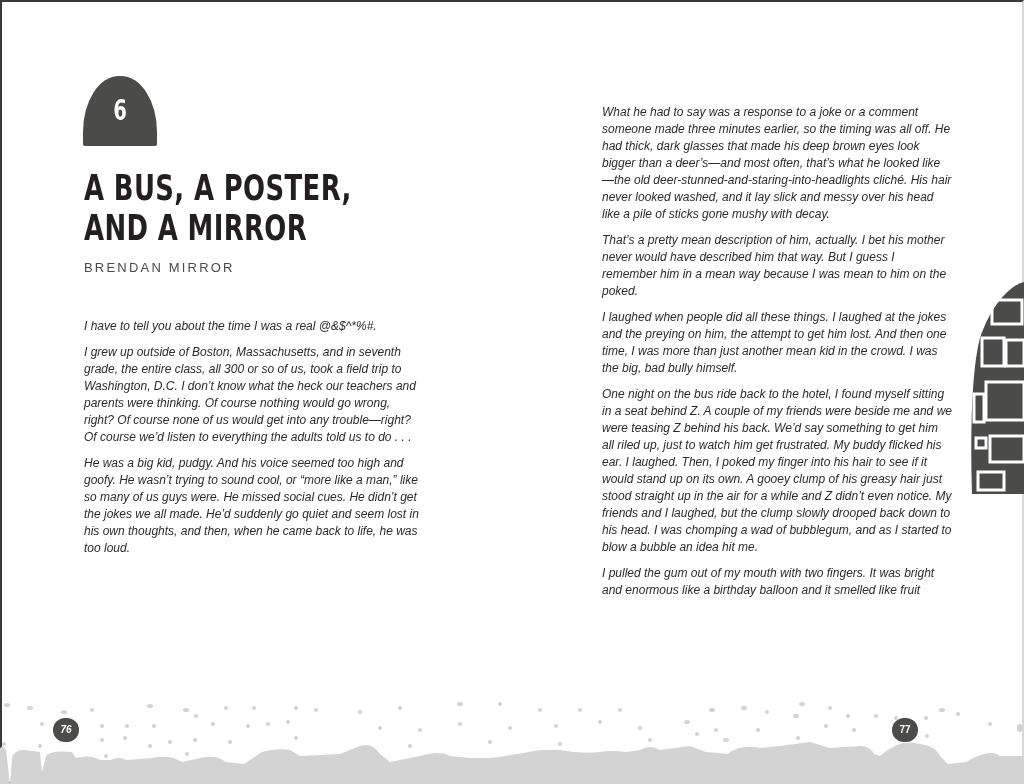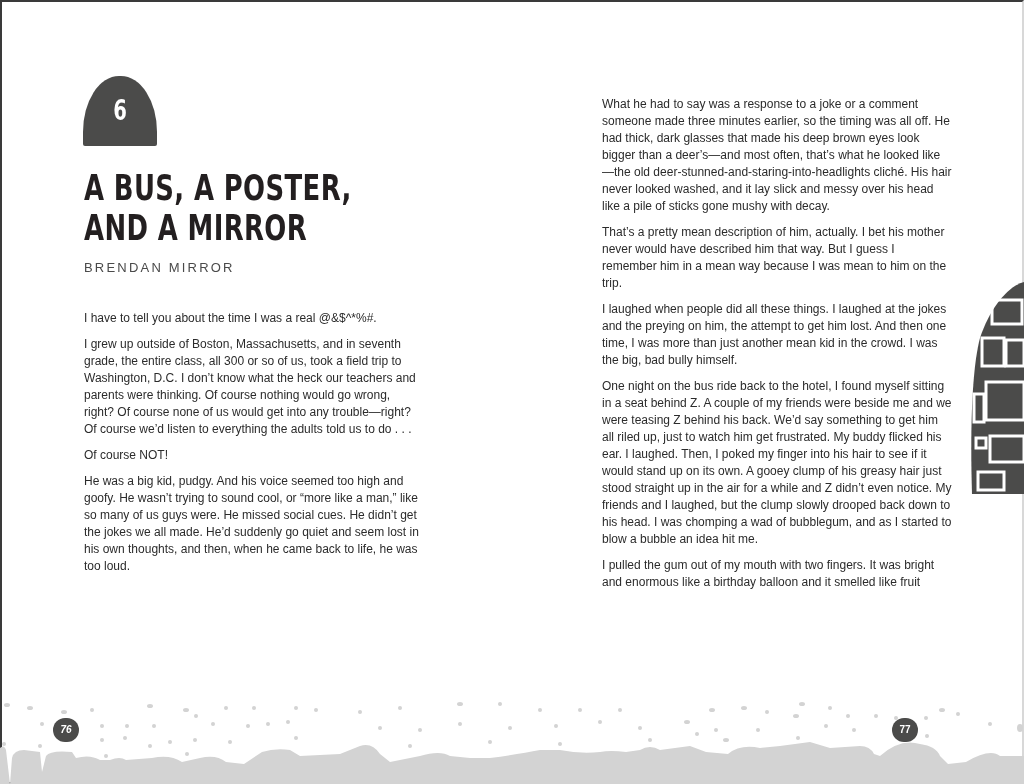--- a/index.html
+++ b/index.html
@@ -35,21 +35,21 @@
     font-size:36px; line-height:40px; color:#231f20;
     transform:scaleX(0.72); transform-origin:left top; white-space:nowrap;
     letter-spacing:0.5px;
   }
   .author {
     position:absolute; left:84px; top:260px;
     font-size:13px; letter-spacing:2.2px; color:#4a4a4a;
   }
 
   .body-text { position:absolute; font-size:12px; line-height:17px; color:#2b2b2b; }
-  .body-text p { margin:0 0 9px 0; }
+  .body-text p { margin:8px 0 9px 0;font-style:italic; }
   .left .body-text { left:84px; top:310px; width:336px; }
   .right .body-text { left:90px; top:96px; width:350px; }
 
   .side-deco {
     position:absolute; right:0; top:278px; width:56px; height:216px;
   }
 
   .footer-band { position:absolute; left:0; bottom:0; width:1024px; height:100px; }
   .page-number {
     position:absolute; width:26px; height:24px; border-radius:13px;
@@ -70,29 +70,28 @@
   </div>
   <div class="chapter-title">
     <div>A BUS, A POSTER,</div>
     <div>AND A MIRROR</div>
   </div>
   <div class="author">BRENDAN MIRROR</div>
 
   <div class="body-text">
     <p>I have to tell you about the time I was a real @&amp;$^*%#.</p>
     <p>I grew up outside of Boston, Massachusetts, and in seventh grade, the entire class, all 300 or so of us, took a field trip to Washington, D.C. I don’t know what the heck our teachers and parents were thinking. Of course nothing would go wrong, right? Of course none of us would get into any trouble—right? Of course we’d listen to everything the adults told us to do . . .</p>
-    <p>Of course NOT!</p>
     <p>He was a big kid, pudgy. And his voice seemed too high and goofy. He wasn’t trying to sound cool, or “more like a man,” like so many of us guys were. He missed social cues. He didn’t get the jokes we all made. He’d suddenly go quiet and seem lost in his own thoughts, and then, when he came back to life, he was too loud.</p>
   </div>
 </div>
 
 <div class="page right">
   <div class="body-text">
     <p>What he had to say was a response to a joke or a comment someone made three minutes earlier, so the timing was all off. He had thick, dark glasses that made his deep brown eyes look bigger than a deer’s—and most often, that’s what he looked like—the old deer-stunned-and-staring-into-headlights cliché. His hair never looked washed, and it lay slick and messy over his head like a pile of sticks gone mushy with decay.</p>
-    <p>That’s a pretty mean description of him, actually. I bet his mother never would have described him that way. But I guess I remember him in a mean way because I was mean to him on the trip.</p>
+    <p>That’s a pretty mean description of him, actually. I bet his mother never would have described him that way. But I guess I remember him in a mean way because I was mean to him on the poked.</p>
     <p>I laughed when people did all these things. I laughed at the jokes and the preying on him, the attempt to get him lost. And then one time, I was more than just another mean kid in the crowd. I was the big, bad bully himself.</p>
     <p>One night on the bus ride back to the hotel, I found myself sitting in a seat behind Z. A couple of my friends were beside me and we were teasing Z behind his back. We’d say something to get him all riled up, just to watch him get frustrated. My buddy flicked his ear. I laughed. Then, I poked my finger into his hair to see if it would stand up on its own. A gooey clump of his greasy hair just stood straight up in the air for a while and Z didn’t even notice. My friends and I laughed, but the clump slowly drooped back down to his head. I was chomping a wad of bubblegum, and as I started to blow a bubble an idea hit me.</p>
     <p>I pulled the gum out of my mouth with two fingers. It was bright and enormous like a birthday balloon and it smelled like fruit</p>
   </div>
 
   <svg class="side-deco" viewBox="0 0 56 216">
     <path d="M56 4 C40 8 22 30 12 60 C4 90 2 150 4 216 L56 216 Z" fill="#4b4b4a"></path>
     <g fill="none" stroke="#fff" stroke-width="3">
       <rect x="24" y="22" width="30" height="24"></rect>
       <rect x="14" y="60" width="22" height="28"></rect>

